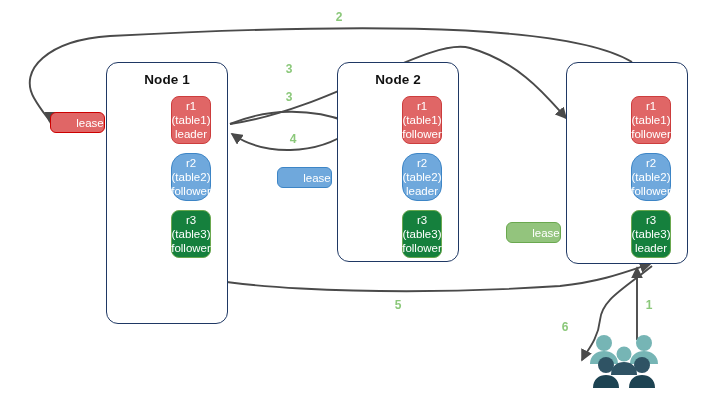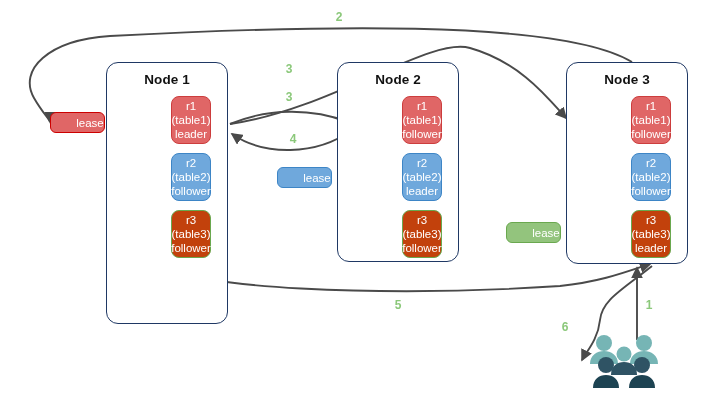--- a/index.html
+++ b/index.html
@@ -57,23 +57,23 @@
     justify-content: center;
     color: #ffffff;
     font-size: 11.5px;
     line-height: 14px;
     text-align: center;
     margin-left: 48px;
   }
   .replica .rline { display: block; }
   .rep-r1 { background: #e06666; border: 1.4px solid #cc3d3d; }
   .rep-r2 { background: #6fa8dc; border: 1.4px solid #3d85c6; }
-  .rep-r3 { background: #c2410c; border: 1.4px solid #6aa84f; }
+  .rep-r3 { background: #15803d; border: 1.4px solid #6aa84f; }
   .replica.slot1 { top: 33px; }
-  .replica.slot2 { top: 90px; }
+  .replica.slot2 { top: 90px; border-radius: 15px; }
   .replica.slot3 { top: 147px; }
 
   .lease {
     position: absolute;
     box-sizing: border-box;
     border-radius: 6px;
     display: flex;
     align-items: center;
     justify-content: center;
     color: #ffffff;
@@ -157,21 +157,20 @@
       <span class="rline">r2 (table2)</span>
       <span class="rline">leader</span>
     </div>
     <div class="replica rep-r3 slot3">
       <span class="rline">r3 (table3)</span>
       <span class="rline">follower</span>
     </div>
   </div>
 
   <div class="node-box" style="left:566px; top:62px; width:122px; height:202px;">
-    <div class="node-title">Node 3</div>
     <div class="replica rep-r1 slot1">
       <span class="rline">r1 (table1)</span>
       <span class="rline">follower</span>
     </div>
     <div class="replica rep-r2 slot2">
       <span class="rline">r2 (table2)</span>
       <span class="rline">follower</span>
     </div>
     <div class="replica rep-r3 slot3">
       <span class="rline">r3 (table3)</span>

